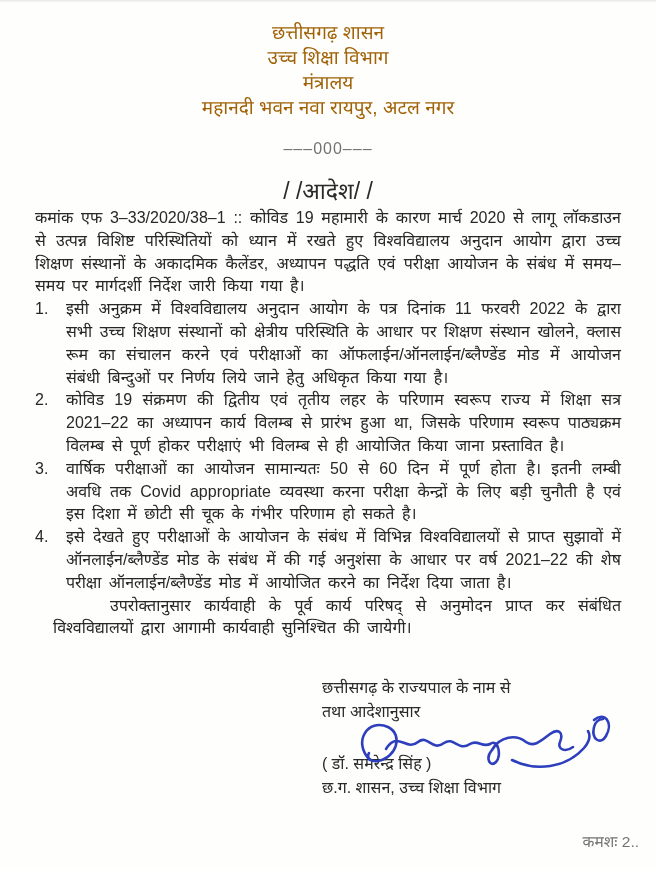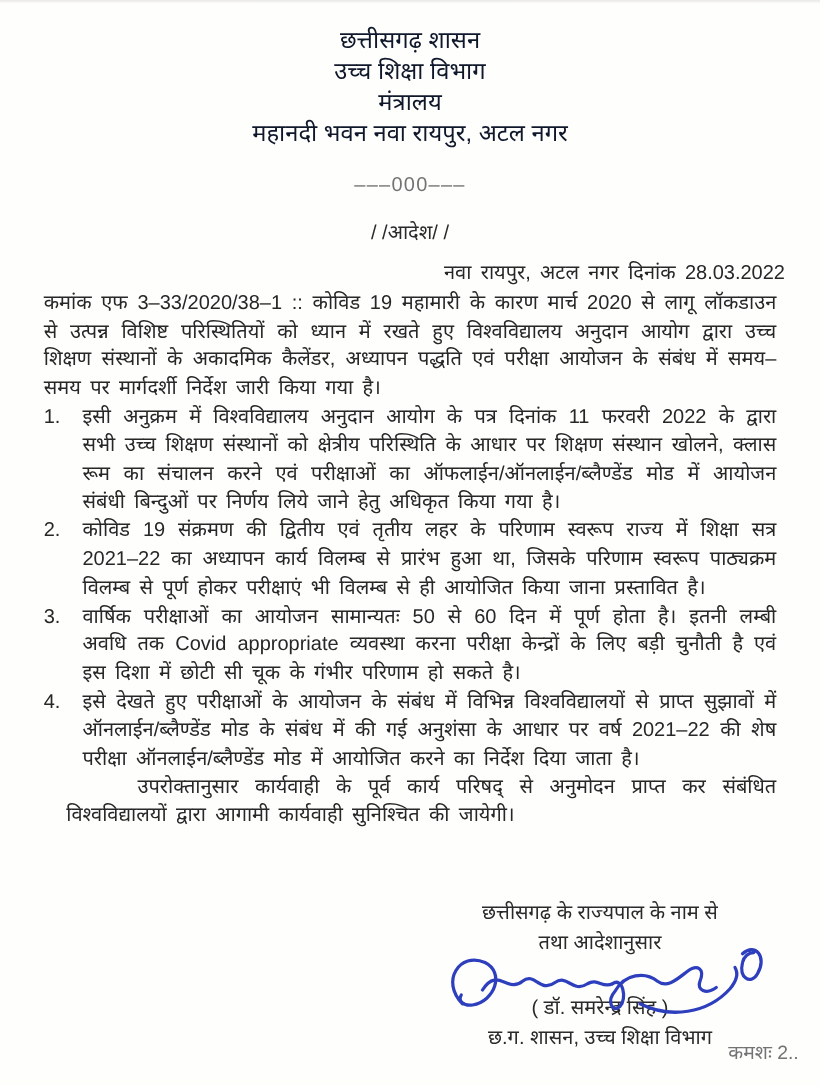--- a/index.html
+++ b/index.html
@@ -14,33 +14,33 @@
   .scan-edge-top {
     position:absolute; top:0; left:0; right:0; height:3px;
     background:linear-gradient(#e9e8e5, rgba(255,255,255,0));
   }
   .gov-header {
     padding-top:20px;
     text-align:center;
     font-size:19px;
     line-height:25px;
     font-weight:500;
-    color:#0f172a;
+    color:#a16207;
   }
   .separator {
     text-align:center;
     margin-top:20px;
     font-size:16px;
     letter-spacing:1px;
     color:#737373;
   }
   .order-title {
     text-align:center;
     margin-top:16px;
-    font-size:16px;
+    font-size:23px;
     color:#2a2a2a;
   }
   .place-date {
     text-align:right;
     padding-right:28px;
     margin-top:12px;
     font-size:16px;
     color:#272727;
   }
   .body-text {
@@ -62,24 +62,23 @@
     width:31px;
     text-align:left;
   }
   .item-text { flex:1; text-align:justify; }
   .closing-para {
     margin:0 35px 0 53px;
     text-indent:57px;
   }
   .sig-block {
     position:absolute;
-    top:719px;
+    top:676px;
     right:18px;
     width:316px;
-    text-align:center;
     font-size:16px;
     line-height:24px;
     color:#2a2a2a;
   }
   .sig-name { margin-top:28px; }
   .sig-ink {
     position:absolute;
     top:32px; left:18px;
     width:286px; height:78px;
     pointer-events:none;
@@ -102,21 +101,20 @@
     <div>छत्तीसगढ़ शासन</div>
     <div>उच्च शिक्षा विभाग</div>
     <div>मंत्रालय</div>
     <div>महानदी भवन नवा रायपुर, अटल नगर</div>
   </div>
 
   <div class="separator">–––000–––</div>
 
   <div class="order-title">/ /आदेश/ /</div>
 
-  <div class="place-date body-text" style="text-align:right;">नवा रायपुर, अटल नगर दिनांक 28.03.2022</div>
 
   <p class="ref-para body-text">कमांक एफ 3–33/2020/38–1 :: कोविड 19 महामारी के कारण मार्च 2020 से लागू लॉकडाउन से उत्पन्न विशिष्ट परिस्थितियों को ध्यान में रखते हुए विश्वविद्यालय अनुदान आयोग द्वारा उच्च शिक्षण संस्थानों के अकादमिक कैलेंडर, अध्यापन पद्धति एवं परीक्षा आयोजन के संबंध में समय–समय पर मार्गदर्शी निर्देश जारी किया गया है।</p>
 
   <div class="list">
     <div class="list-item body-text">
       <span class="item-number">1.</span>
       <span class="item-text">इसी अनुक्रम में विश्वविद्यालय अनुदान आयोग के पत्र दिनांक 11 फरवरी 2022 के द्वारा सभी उच्च शिक्षण संस्थानों को क्षेत्रीय परिस्थिति के आधार पर शिक्षण संस्थान खोलने, क्लास रूम का संचालन करने एवं परीक्षाओं का ऑफलाईन/ऑनलाईन/ब्लैण्डेंड मोड में आयोजन संबंधी बिन्दुओं पर निर्णय लिये जाने हेतु अधिकृत किया गया है।</span>
     </div>
     <div class="list-item body-text">
       <span class="item-number">2.</span>

